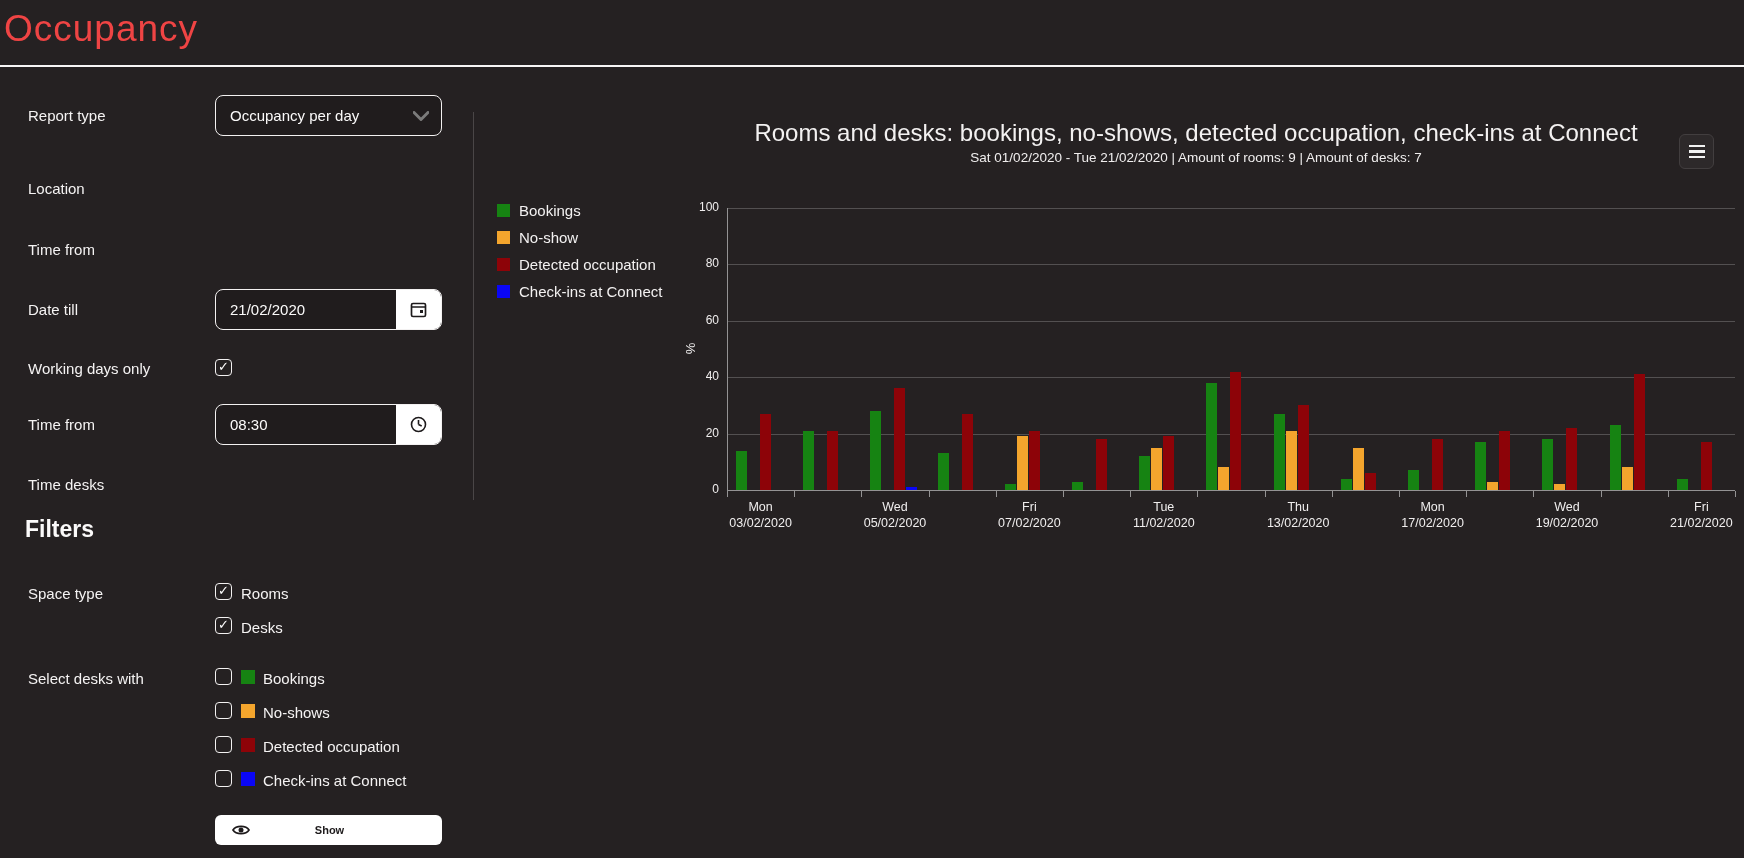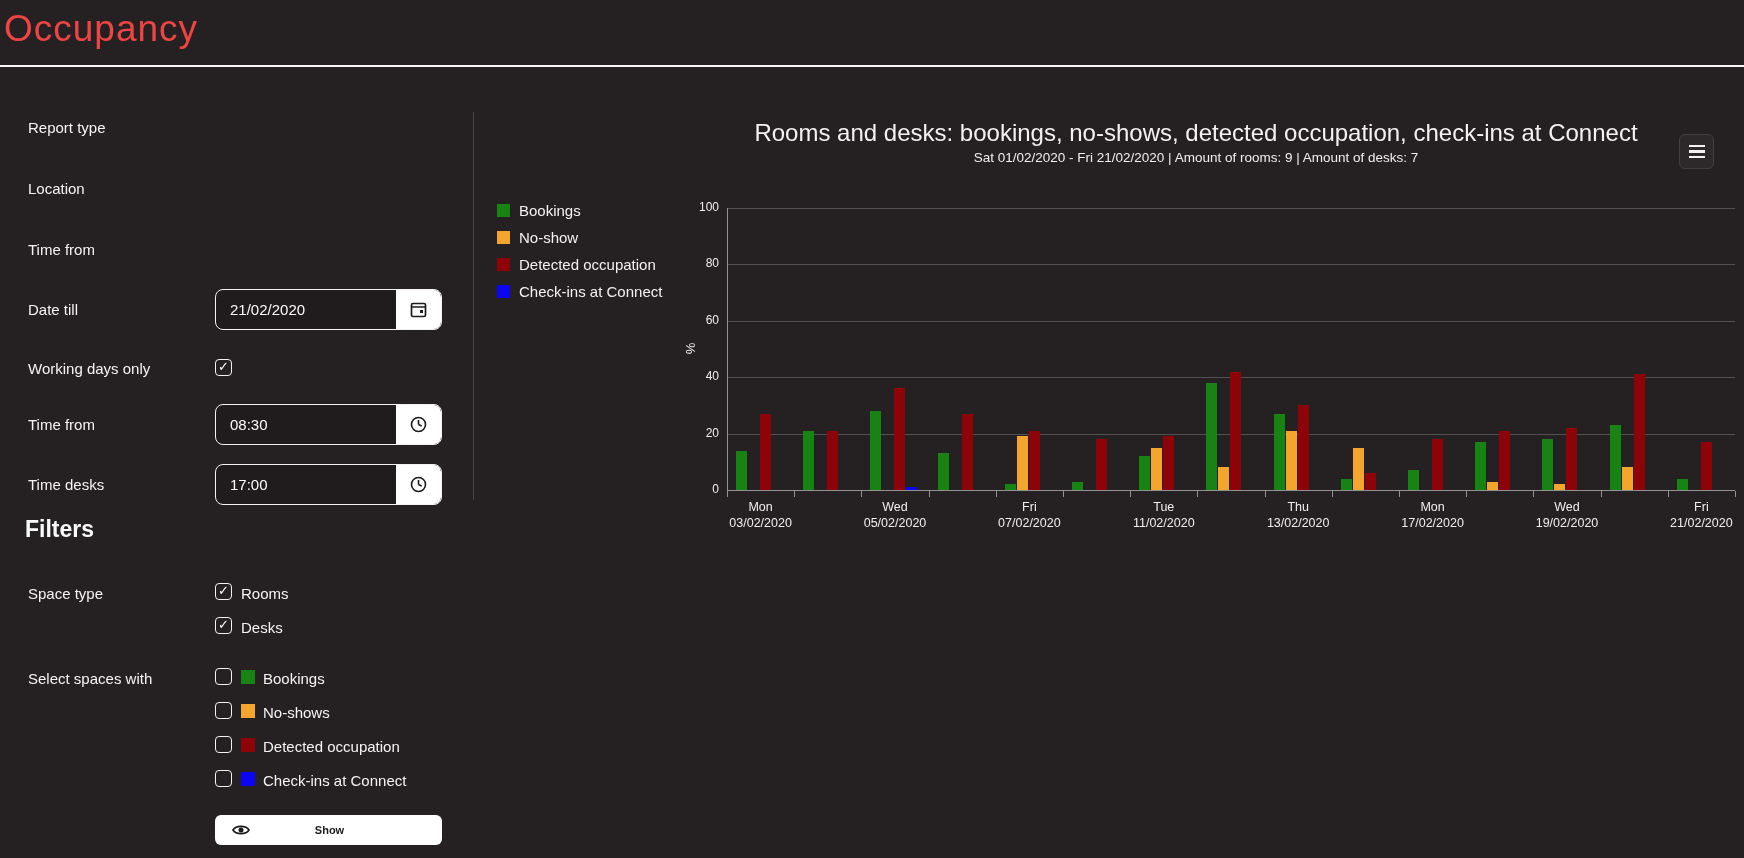--- a/index.html
+++ b/index.html
@@ -87,22 +87,28 @@
   .ylab{position:absolute;font-size:13px;color:#f0eeee;transform:rotate(-90deg);}
 </style>
 </head>
 <body>
 
 <div class="page-title">Occupancy</div>
 <hr class="header-rule">
 
 <div>
 
-  <div class="form-row" style="top:107px;width:460px">
+  <div class="form-row" style="top:95px;width:460px">
     <span class="form-label">Report type</span>
+    <div class="field">
+      <span class="field-value">Occupancy per day</span>
+      <svg class="chevron" width="16" height="10" viewBox="0 0 16 10">
+          <polyline points="1,1.5 8,8.5 15,1.5" fill="none" stroke="#7b7b7b" stroke-width="3" stroke-linecap="round" stroke-linejoin="round"></polyline>
+        </svg>
+    </div>
   </div>
 
   <div class="form-row" style="top:168px;width:460px">
     <span class="form-label">Location</span>
   </div>
 
   <div class="form-row" style="top:229px;width:460px">
     <span class="form-label">Time from</span>
   </div>
 
@@ -134,44 +140,34 @@
             <circle cx="9.5" cy="9.5" r="7" fill="none" stroke="#1d1a1b" stroke-width="1.6"></circle>
             <line x1="9.5" y1="9.5" x2="9.5" y2="5" stroke="#1d1a1b" stroke-width="1.6"></line>
             <line x1="9.5" y1="9.5" x2="12.7" y2="11" stroke="#1d1a1b" stroke-width="1.6"></line>
           </svg>
       </button>
     </div>
   </div>
 
   <div class="form-row" style="top:464px;width:460px">
     <span class="form-label">Time desks</span>
-    <div class="field">
-      <span class="field-value">17:00</span>
-      <button class="side-btn">
-        <svg width="19" height="19" viewBox="0 0 19 19">
-            <circle cx="9.5" cy="9.5" r="7" fill="none" stroke="#1d1a1b" stroke-width="1.6"></circle>
-            <line x1="9.5" y1="9.5" x2="9.5" y2="5" stroke="#1d1a1b" stroke-width="1.6"></line>
-            <line x1="9.5" y1="9.5" x2="12.7" y2="11" stroke="#1d1a1b" stroke-width="1.6"></line>
-          </svg>
-      </button>
-    </div>
   </div>
 
   <div class="filters-heading">Filters</div>
 
   <div>
     <span class="form-label" style="top:585px">Space type</span>
     <span class="checkbox" style="left:215px;top:583px">✓</span>
     <span class="opt-label no-swatch" style="top:585px">Rooms</span>
     <span class="checkbox" style="left:215px;top:617px">✓</span>
     <span class="opt-label no-swatch" style="top:619px">Desks</span>
   </div>
 
   <div>
-    <span class="form-label" style="top:670px">Select spaces with</span>
+    <span class="form-label" style="top:670px">Select desks with</span>
 
     <span class="checkbox" style="left:215px;top:668px"></span>
     <span class="swatch" style="left: 241px; top: 670px; background-color: rgb(22, 131, 18);"></span>
     <span class="opt-label" style="top:670px">Bookings</span>
 
     <span class="checkbox" style="left:215px;top:702px"></span>
     <span class="swatch" style="left: 241px; top: 704px; background-color: rgb(244, 165, 45);"></span>
     <span class="opt-label" style="top:704px">No-shows</span>
 
     <span class="checkbox" style="left:215px;top:736px"></span>
@@ -209,21 +205,21 @@
     <span class="legend-swatch" style="background-color: rgb(141, 3, 8);"></span>
     <span class="legend-label">Detected occupation</span>
   </div>
   <div class="legend-item" style="top:283px">
     <span class="legend-swatch" style="background-color: rgb(10, 6, 245);"></span>
     <span class="legend-label">Check-ins at Connect</span>
   </div>
 </div>
 
 <div class="chart-title">Rooms and desks: bookings, no-shows, detected occupation, check-ins at Connect</div>
-<div class="chart-subtitle">Sat 01/02/2020 - Fri 21/02/2020 | Amount of rooms: 9 | Amount of desks: 7</div>
+<div class="chart-subtitle">Sat 01/02/2020 - Tue 21/02/2020 | Amount of rooms: 9 | Amount of desks: 7</div>
 
 <button class="menu-btn">
   <span class="hamburger-icon">
       <i></i>
       <i></i>
       <i></i>
     </span>
 </button>
 
 <div id="plot">

